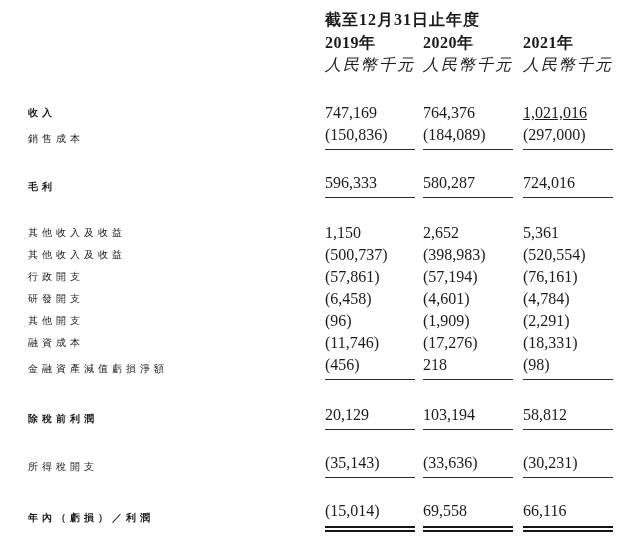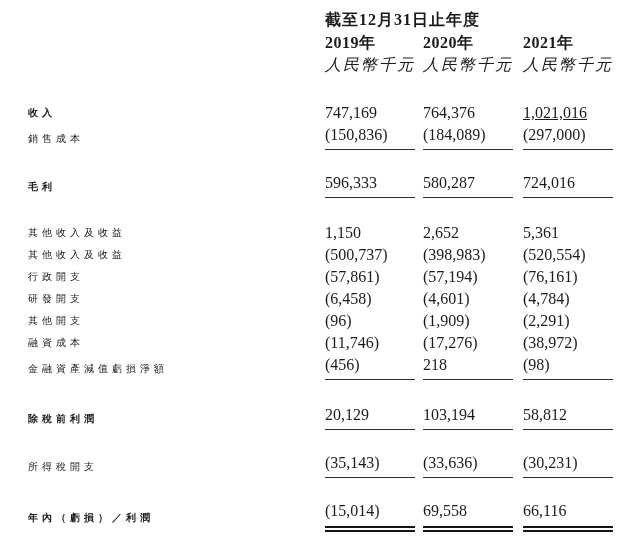--- a/index.html
+++ b/index.html
@@ -152,21 +152,21 @@
       <td class="gap"></td>
       <td class="num val">(2,291)</td>
     </tr>
 
     <tr>
       <td class="lab">融資成本</td>
       <td class="num val">(11,746)</td>
       <td class="gap"></td>
       <td class="num val">(17,276)</td>
       <td class="gap"></td>
-      <td class="num val">(38,972)</td>
+      <td class="num val">(18,331)</td>
     </tr>
 
     <tr class="u">
       <td class="lab">金融資產減值虧損淨額</td>
       <td class="num val">(456)</td>
       <td class="gap"></td>
       <td class="num val" style="padding-right: 6px;">218</td>
       <td class="gap"></td>
       <td class="num val">(98)</td>
     </tr>

